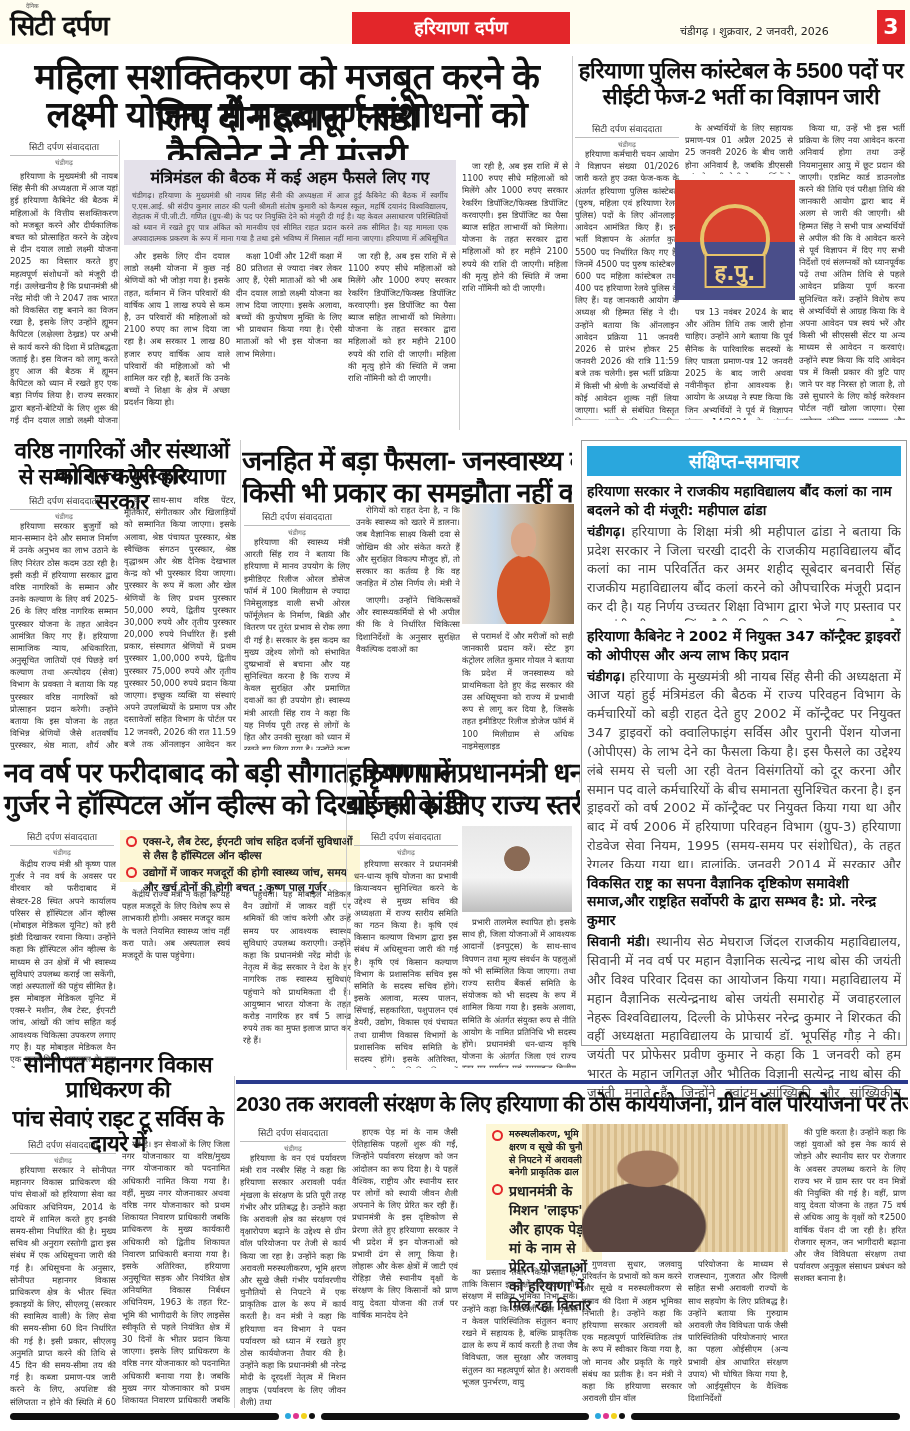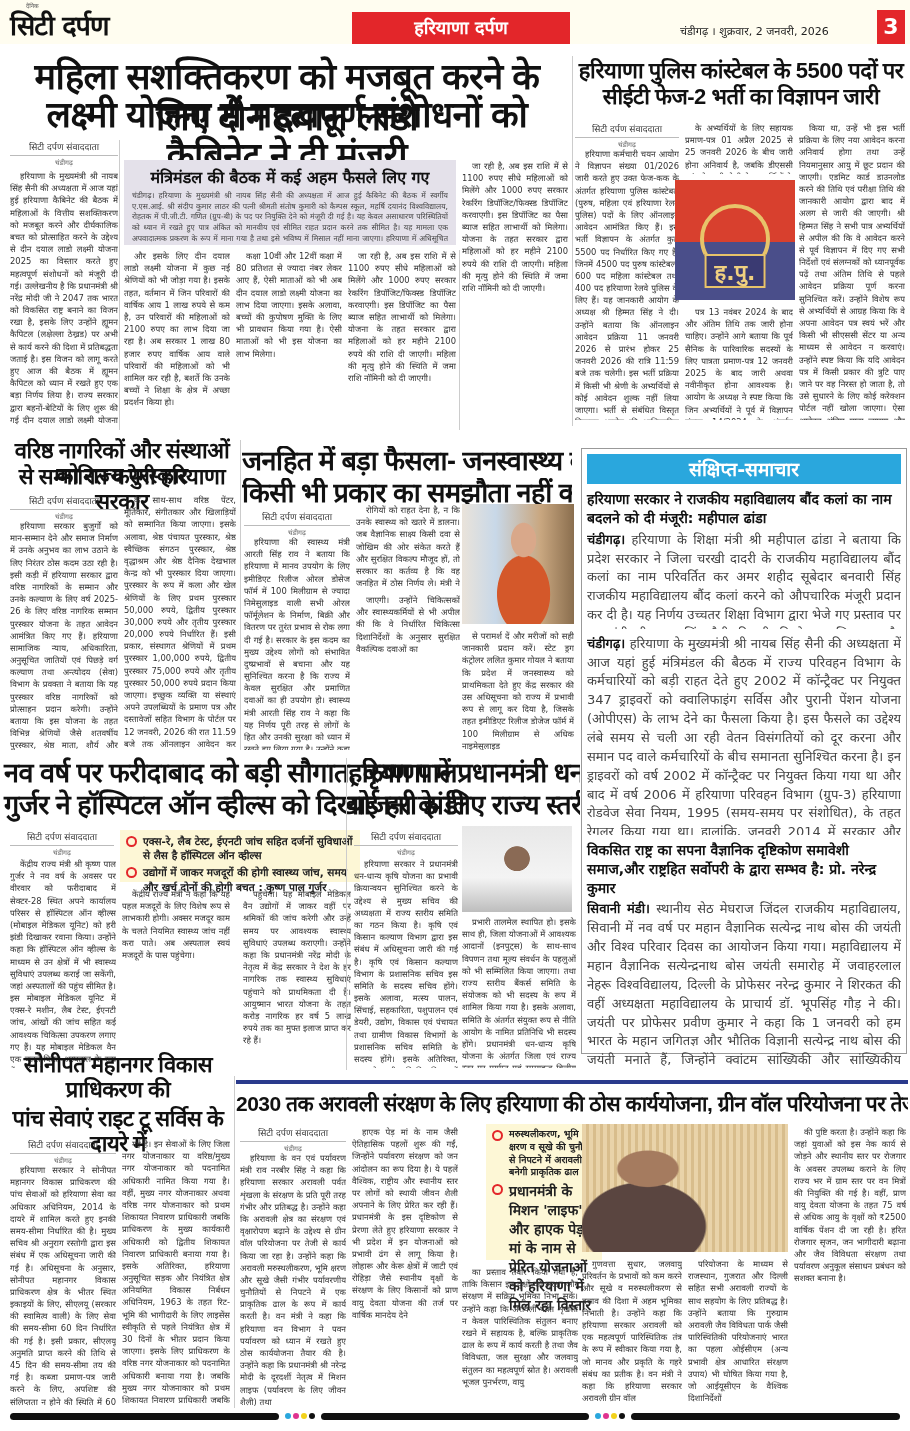--- a/index.html
+++ b/index.html
@@ -148,24 +148,25 @@
   </div>
 <div class="abs img-minister" style="left:462px;top:504px;width:112px;height:120px;"></div>
 <div class="abs col" style="left:356px;top:594px;width:104px;height:156px;">
     <p>जाएगी। उन्होंने चिकित्सकों और स्वास्थ्यकर्मियों से भी अपील की कि वे निर्धारित चिकित्सा दिशानिर्देशों के अनुसार सुरक्षित वैकल्पिक दवाओं का</p>
   </div>
 <div class="abs col" style="left:462px;top:630px;width:112px;height:120px;">
     <p>से परामर्श दें और मरीजों को सही जानकारी प्रदान करें। स्टेट ड्रग कंट्रोलर ललित कुमार गोयल ने बताया कि प्रदेश में जनस्वास्थ्य को प्राथमिकता देते हुए केंद्र सरकार की उस अधिसूचना को राज्य में प्रभावी रूप से लागू कर दिया है, जिसके तहत इमीडिएट रिलीज डोजेज फॉर्म में 100 मिलीग्राम से अधिक नाइमेसुलाइड</p>
   </div>
 <div class="abs col" style="left:578px;top:500px;width:0;height:0;"></div>
 
-<div class="abs brief-box" style="left:581px;top:440px;width:326px;height:606px;margin-top:8px;">
+<div class="abs brief-box" style="left:581px;top:440px;width:326px;height:606px;">
   <div class="brief-head">संक्षिप्त-समाचार</div>
   <div class="brief-ttl">हरियाणा सरकार ने राजकीय महाविद्यालय बौंद कलां का नाम बदलने को दी मंजूरी: महीपाल ढांडा</div>
   <div class="brief-txt" style="height:98px;overflow:hidden;"><b>चंडीगढ़।</b> <span>हरियाणा के शिक्षा मंत्री श्री महीपाल ढांडा ने बताया कि प्रदेश सरकार ने जिला चरखी दादरी के राजकीय महाविद्यालय बौंद कलां का नाम परिवर्तित कर अमर शहीद सूबेदार बनवारी सिंह राजकीय महाविद्यालय बौंद कलां करने को औपचारिक मंजूरी प्रदान कर दी है। यह निर्णय उच्चतर शिक्षा विभाग द्वारा भेजे गए प्रस्ताव पर मुख्यमंत्री श्री नायब सिंह सैनी की स्वीकृति के बाद लिया गया है। शिक्षा मंत्री श्री महीपाल ढांडा ने कहा कि शहीद सूबेदार बनवारी सिंह 14 दिसंबर 1971 को पाकिस्तान युद्ध (ऑपरेशन कैक्टस लीली) के दौरान राजपूत रेजिमेंट में रहते हुए शहीद हुए थे। उन्होंने कहा कि यह बदलाव न केवल शैक्षणिक वातावरण को समृद्ध करेगा, बल्कि विद्यार्थियों को शहीदों के जीवन से प्रेरणा लेने का अवसर भी प्रदान करेगा।</span></div>
+  <div class="brief-ttl">हरियाणा कैबिनेट ने 2002 में नियुक्त 347 कॉन्ट्रैक्ट ड्राइवरों को ओपीएस और अन्य लाभ किए प्रदान</div>
   <div class="brief-txt" style="height:200px;overflow:hidden;"><b>चंडीगढ़।</b> <span>हरियाणा के मुख्यमंत्री श्री नायब सिंह सैनी की अध्यक्षता में आज यहां हुई मंत्रिमंडल की बैठक में राज्य परिवहन विभाग के कर्मचारियों को बड़ी राहत देते हुए 2002 में कॉन्ट्रैक्ट पर नियुक्त 347 ड्राइवरों को क्वालिफाइंग सर्विस और पुरानी पेंशन योजना (ओपीएस) के लाभ देने का फैसला किया है। इस फैसले का उद्देश्य लंबे समय से चली आ रही वेतन विसंगतियों को दूर करना और समान पद वाले कर्मचारियों के बीच समानता सुनिश्चित करना है। इन ड्राइवरों को वर्ष 2002 में कॉन्ट्रैक्ट पर नियुक्त किया गया था और बाद में वर्ष 2006 में हरियाणा परिवहन विभाग (ग्रुप-3) हरियाणा रोडवेज सेवा नियम, 1995 (समय-समय पर संशोधित), के तहत रेगुलर किया गया था। हालांकि, जनवरी 2014 में सरकार और कर्मचारी यूनियनों के बीच हुए आपसी समझौते में केवल 1 जनवरी, 2003 को या उसके बाद नियुक्त कर्मचारियों को ही शामिल किया गया था, इसलिए वर्ष 2002 में नियुक्त ड्राइवरों को यह लाभ नहीं मिल पाए थे, जिससे जूनियर ड्राइवरों को अपने सीनियर्स की तुलना में ज्यादा सैलरी और पेंशन लाभ मिल रहे थे। इस फैसले से, वर्ष 2002 में भर्ती हुए ड्राइवरों को उनकी नियुक्ति की तारीख से रेगुलर माना जाएगा।</span></div>
   <div class="brief-ttl">विकसित राष्ट्र का सपना वैज्ञानिक दृष्टिकोण समावेशी समाज,और राष्ट्रहित सर्वोपरी के द्वारा सम्भव है: प्रो. नरेन्द्र कुमार</div>
   <div class="brief-txt" style="height:170px;overflow:hidden;"><b>सिवानी मंडी।</b> <span>स्थानीय सेठ मेघराज जिंदल राजकीय महाविद्यालय, सिवानी में नव वर्ष पर महान वैज्ञानिक सत्येन्द्र नाथ बोस की जयंती और विश्व परिवार दिवस का आयोजन किया गया। महाविद्यालय में महान वैज्ञानिक सत्येन्द्रनाथ बोस जयंती समारोह में जवाहरलाल नेहरू विश्वविद्यालय, दिल्ली के प्रोफेसर नरेन्द्र कुमार ने शिरकत की वहीं अध्यक्षता महाविद्यालय के प्राचार्य डॉ. भूपसिंह गौड़ ने की। जयंती पर प्रोफेसर प्रवीण कुमार ने कहा कि 1 जनवरी को हम भारत के महान जगितज्ञ और भौतिक विज्ञानी सत्येन्द्र नाथ बोस की जयंती मनाते हैं, जिन्होंने क्वांटम सांख्यिकी और सांख्यिकीय भौतिकी के क्षेत्र में अभूतपूर्व योगदान दिया। सत्येन्द्र नाथ बोस का जन्म 1 जनवरी, 1894 को कोलकाता में हुआ था। उन्होंने कलकत्ता विश्वविद्यालय और ढाका विश्वविद्यालय में शिक्षा प्राप्त की और अध्यापन किया। बोस-आइंस्टीन सांख्यिकी उन्हें अल्बर्ट आइंस्टीन के साथ मिलकर बोस-आइंस्टीन सांख्यिकी विकसित करने के लिए जाना जाता है, जिसने बोसॉन नामक कणों के एक वर्ग की नींव रखी। इनका दूरदर्शी योगदान रहा जैसे बोस ने पदार्थ की एक नई अवस्था, बोस-आइंस्टीन कंडेनसेट की भविष्यवाणी की।</span></div>
 </div>
 
 <div class="abs hl hl-l" style="left:4px;top:758px;width:340px;white-space:nowrap;">नव वर्ष पर फरीदाबाद को बड़ी सौगात, कृष्ण पाल</div>
 <div class="abs hl hl-l" style="left:4px;top:790px;width:340px;white-space:nowrap;">गुर्जर ने हॉस्पिटल ऑन व्हील्स को दिखाई हरी झंडी</div>
 <div class="abs" style="left:10px;top:830px;width:104px;">
   <div class="byline">सिटी दर्पण संवाददाता</div>
   <div class="placeline">चंडीगढ़</div>

